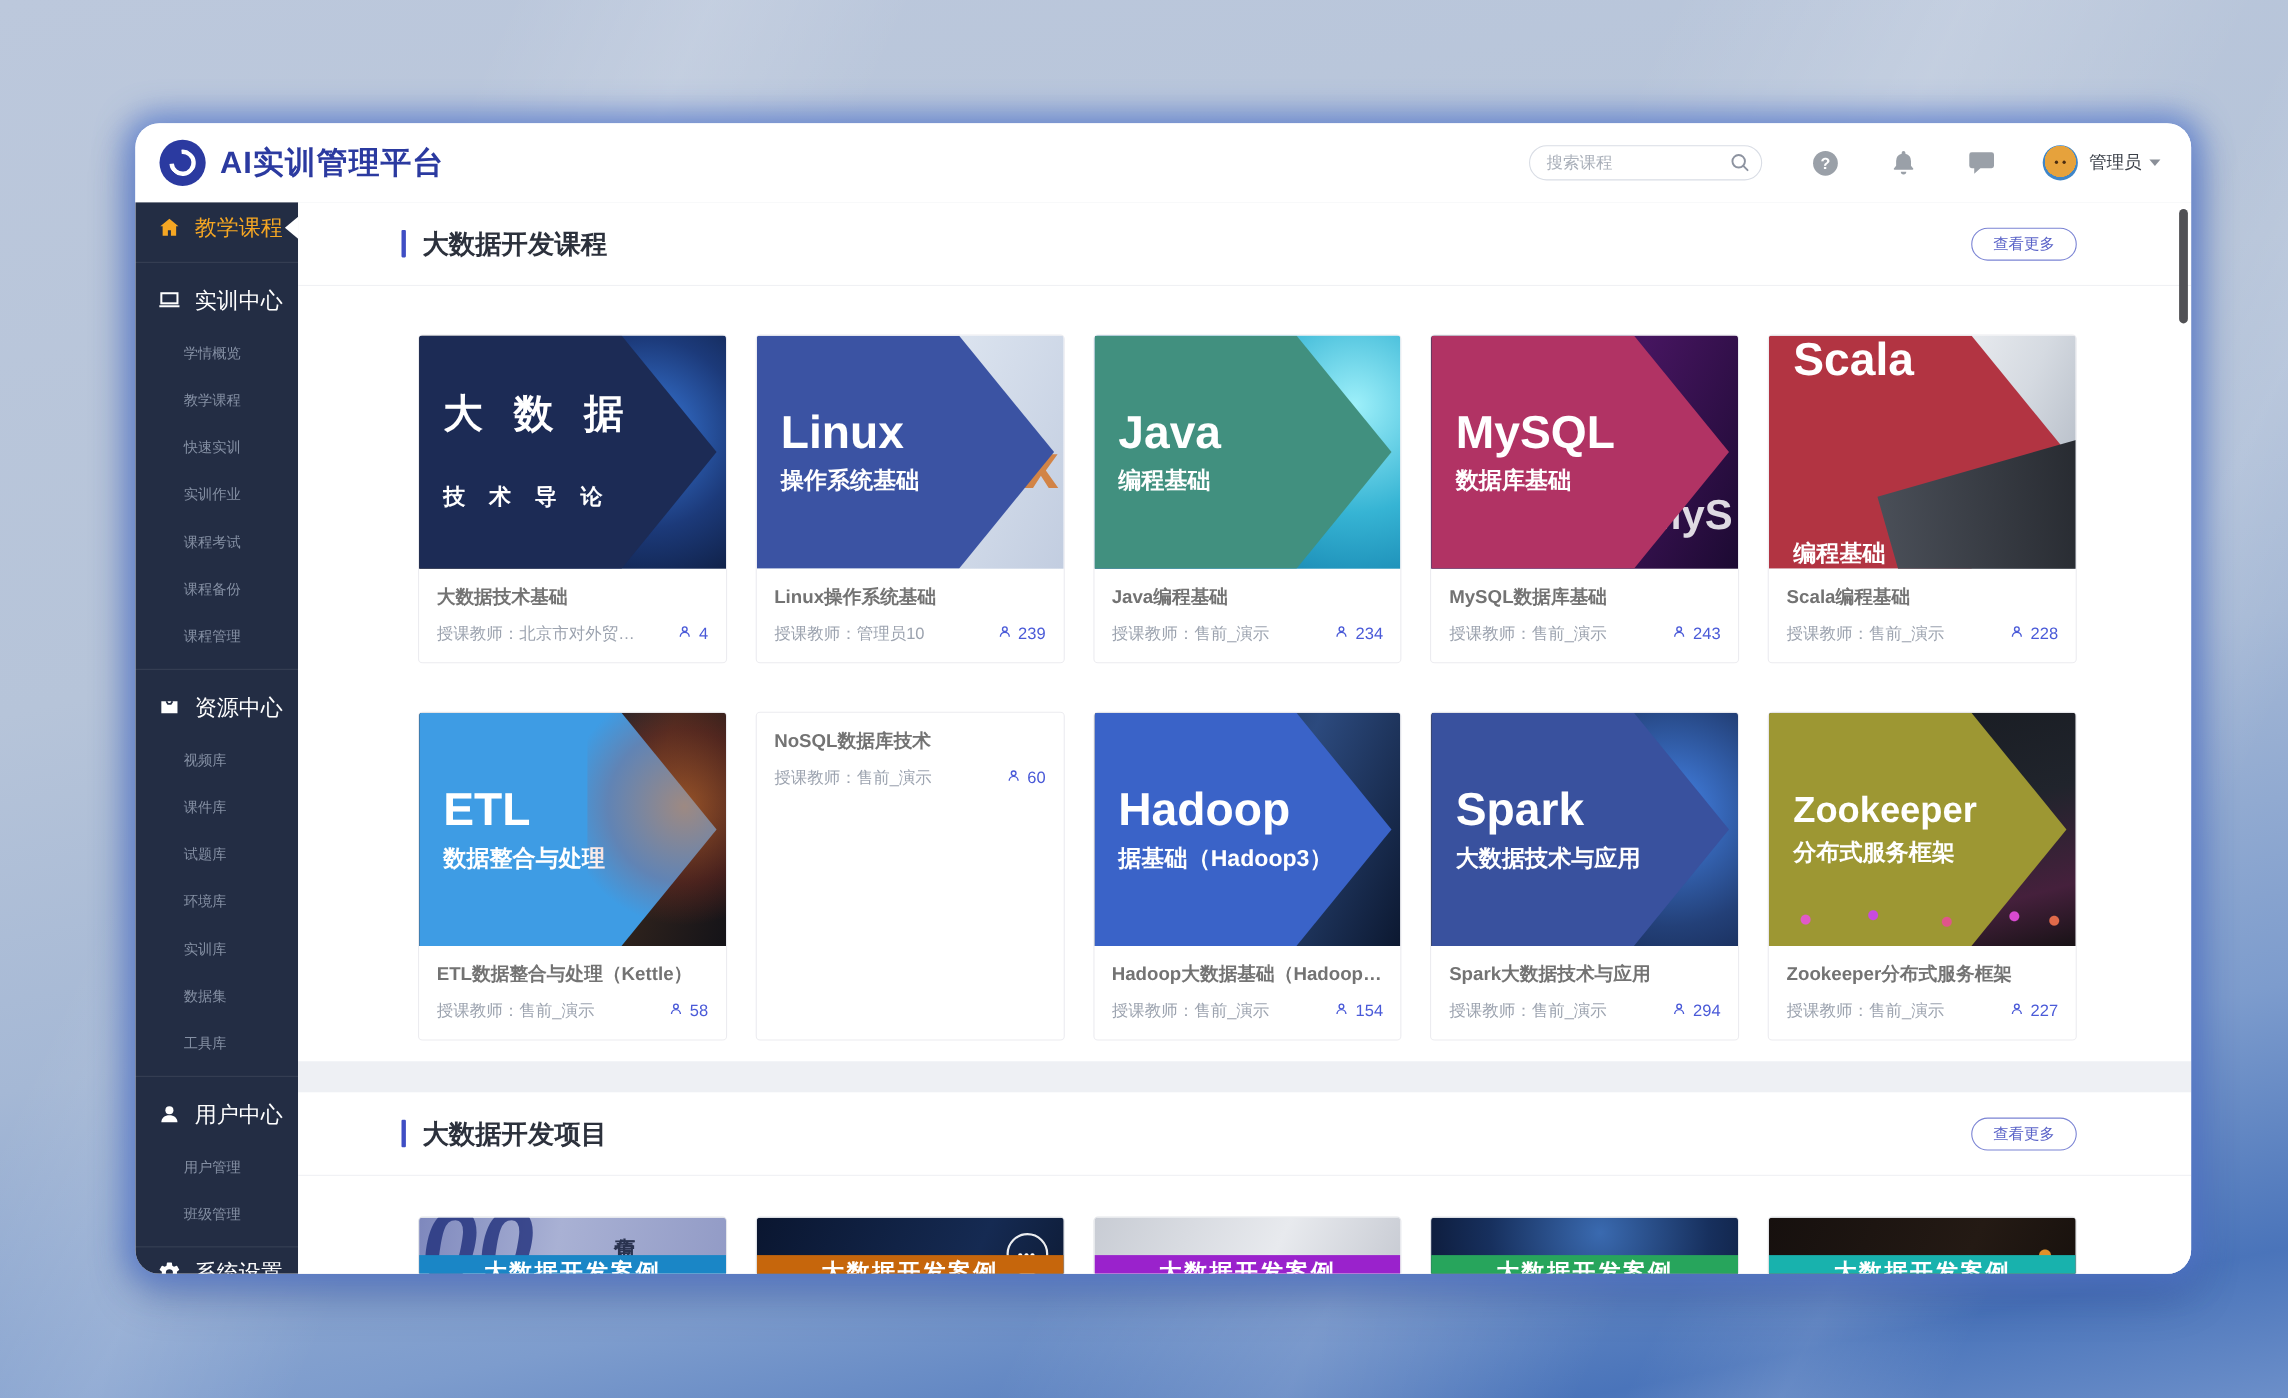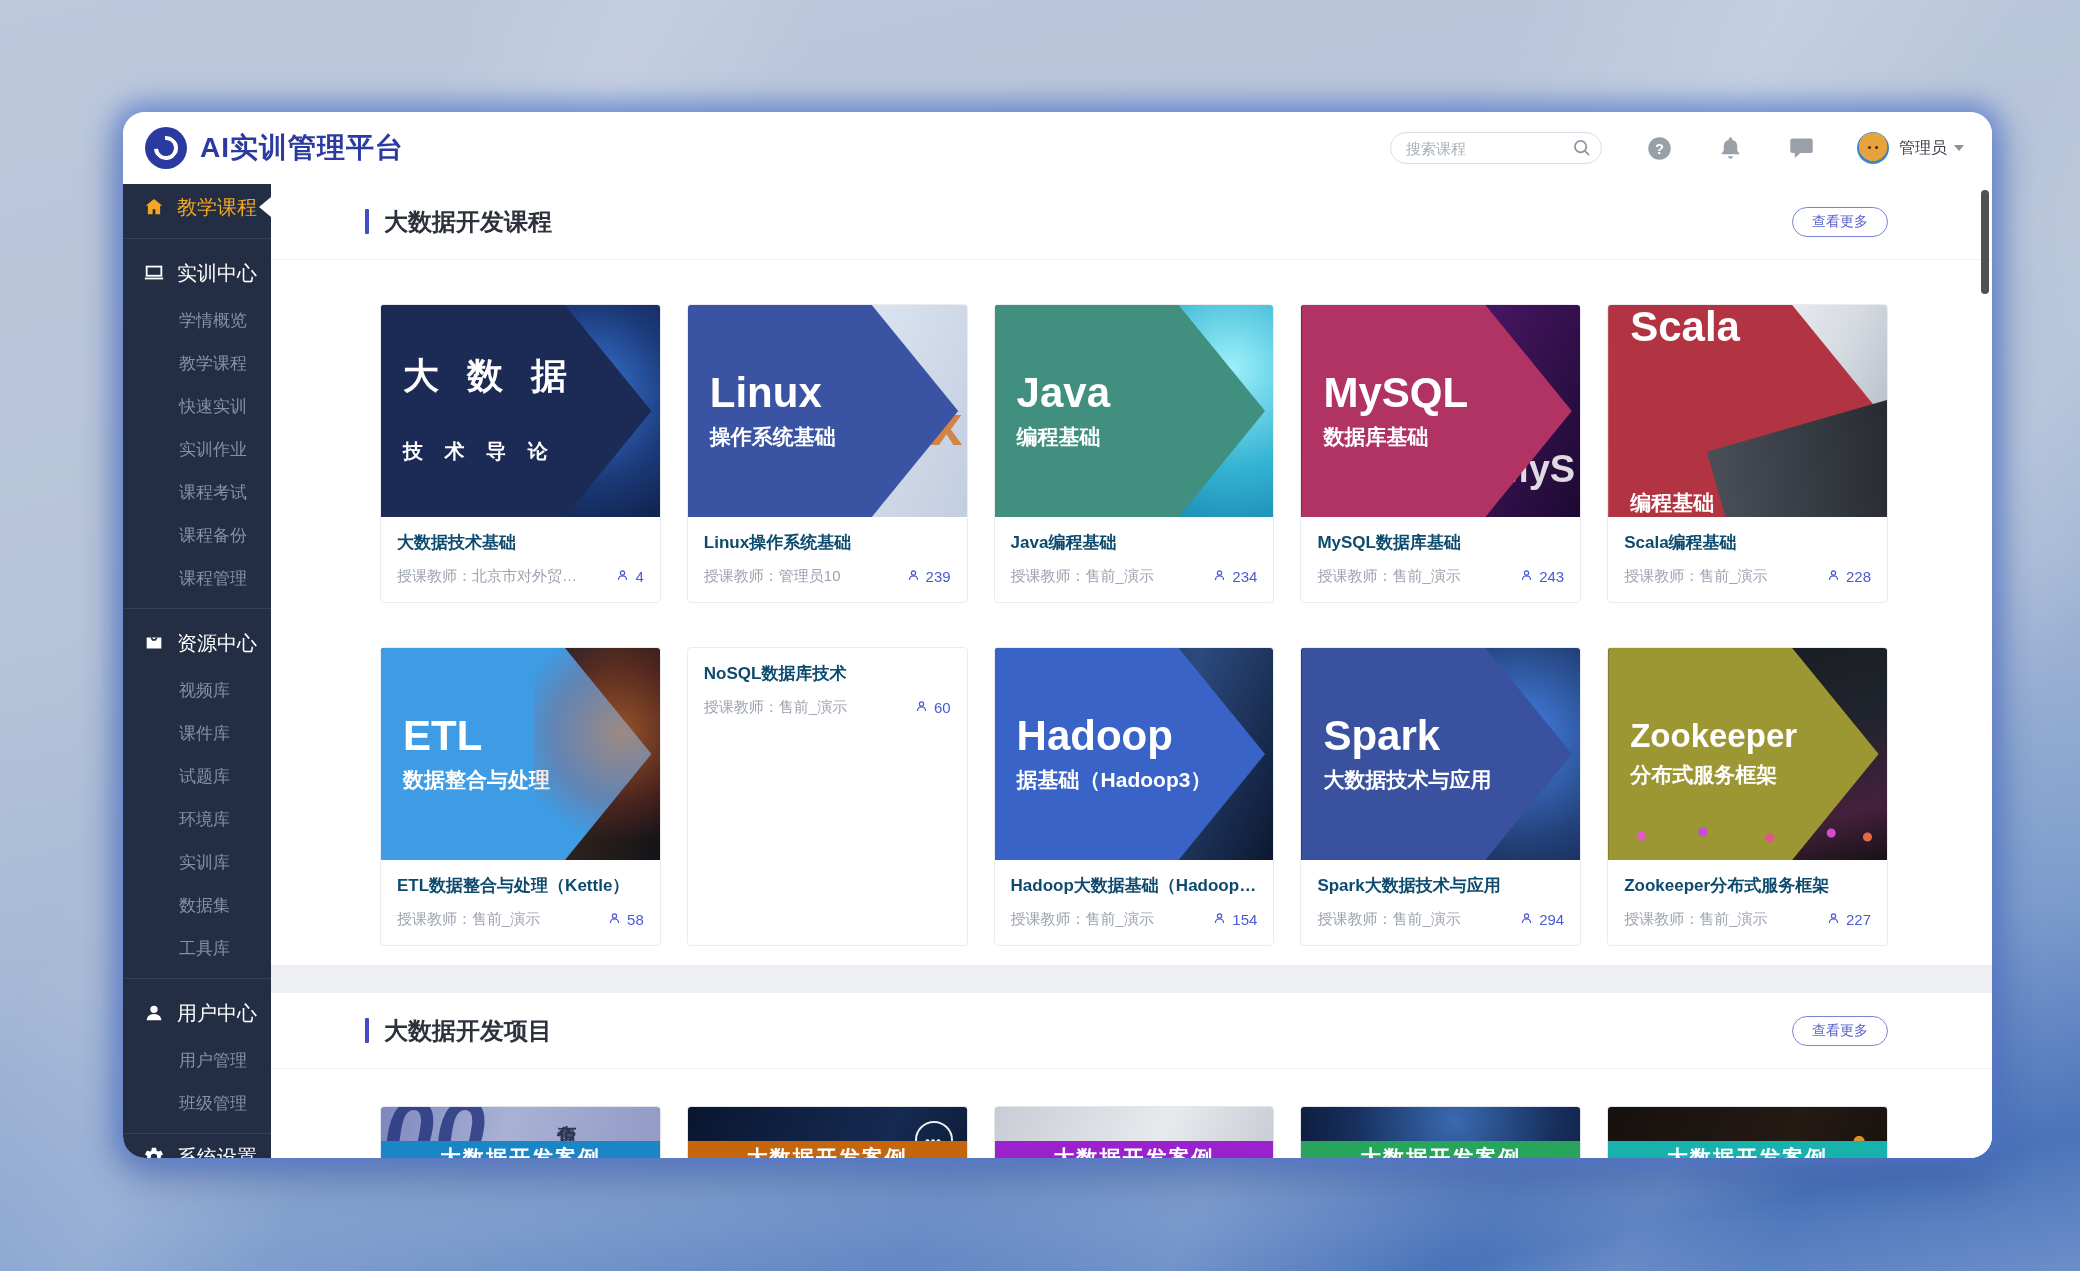--- a/index.html
+++ b/index.html
@@ -37,41 +37,41 @@
   .wbody{display:flex;height:974px;}
   .sidebar{width:148px;flex:none;background:#232d44;position:relative;padding-top:0;}
   .top-item{position:relative;display:flex;align-items:center;height:46px;padding-left:20px;color:#fff;font-size:20px;cursor:pointer;}
   .top-item.group{height:52px;margin-top:8px;}
   .top-item .ic{width:22px;height:22px;margin-right:12px;flex:none;color:#fff;}
   .top-item .ic svg{width:100%;height:100%;display:block;}
   .top-item.active{color:#f5a623;}
   .top-item.active .ic{color:#f5a623;}
   .marker{position:absolute;right:0;top:50%;transform:translateY(-50%);width:0;height:0;
     border-top:10px solid transparent;border-bottom:10px solid transparent;border-right:12px solid #fff;}
-  .sub-item{height:43px;display:flex;align-items:center;padding-left:56px;color:#8590a4;font-size:17px;cursor:pointer;}
+  .sub-item{height:43px;display:flex;align-items:center;padding-left:44px;color:#8590a4;font-size:13px;cursor:pointer;}
   .sdiv{height:1px;background:rgba(255,255,255,.09);margin-top:8px;}
 
   .main{flex:1;background:#eef0f4;position:relative;overflow:hidden;}
   .section{background:#fff;}
   .sec1{height:781px;}
   .sec-head{display:flex;align-items:center;height:75px;padding:0 104px 0 94px;}
   .accent{width:4px;height:25px;background:#3f4ec4;border-radius:1px;margin-right:15px;}
   .sec-title{flex:1;font-size:24px;font-weight:600;color:#2c313c;}
   .more-btn{border:1px solid #7b84d4;color:#5a63c8;background:#fff;border-radius:16px;font-size:14px;padding:5px 19px;cursor:pointer;font-family:inherit;}
   .sec-rule{height:1px;background:#f0f1f4;}
   .grid{display:grid;grid-template-columns:repeat(5,1fr);column-gap:26px;row-gap:44px;padding:44px 104px 0 109px;}
 
   .card{background:#fff;border:1px solid #ececf0;border-radius:4px;overflow:hidden;cursor:pointer;}
   .card-img{height:212px;position:relative;overflow:hidden;}
   .chevron{position:absolute;inset:0;clip-path:polygon(0 0,66% 0,97% 50%,66% 100%,0 100%);
     display:flex;flex-direction:column;justify-content:center;padding-left:22px;box-sizing:border-box;}
   .img-title{font-size:42px;font-weight:700;color:#fff;line-height:1.05;}
   .img-sub{font-size:21px;font-weight:700;color:#fff;margin-top:8px;}
   .card-body{padding:14px 16px 16px;}
-  .card-title{font-size:17px;font-weight:600;color:#0c4a6e;margin-bottom:13px;white-space:nowrap;overflow:hidden;text-overflow:ellipsis;}
+  .card-title{font-size:17px;font-weight:600;color:#737373;margin-bottom:13px;white-space:nowrap;overflow:hidden;text-overflow:ellipsis;}
   .card-meta{display:flex;justify-content:space-between;align-items:center;font-size:15px;color:#9ca3af;}
   .teacher{white-space:nowrap;overflow:hidden;text-overflow:ellipsis;max-width:188px;}
   .count{color:#4a5ad8;display:flex;align-items:center;gap:5px;flex:none;}
   .count svg{width:15px;height:15px;}
 
   
   .img-bigdata{background:radial-gradient(circle at 74% 42%,#3a7de0 0%,#1c3a7a 36%,#0a1530 72%,#060d20 100%);}
   .img-bigdata .img-title{font-size:36px;letter-spacing:9px;}
   .img-bigdata .img-sub{letter-spacing:8px;font-size:20px;}
   .img-linux{background:linear-gradient(115deg,#b9c6dd 0%,#dde5f0 45%,#c2cde0 100%);}

